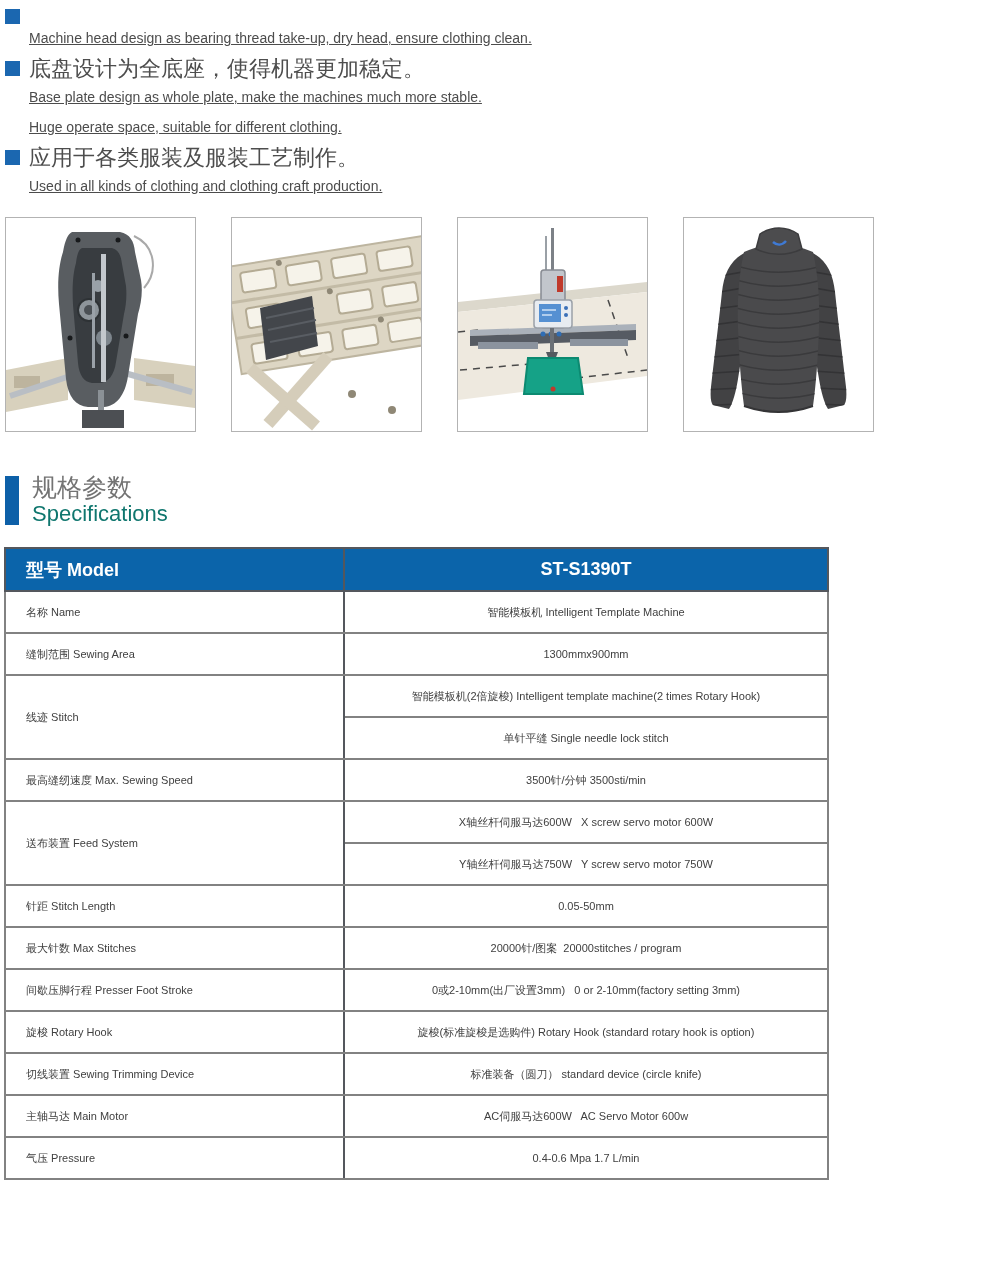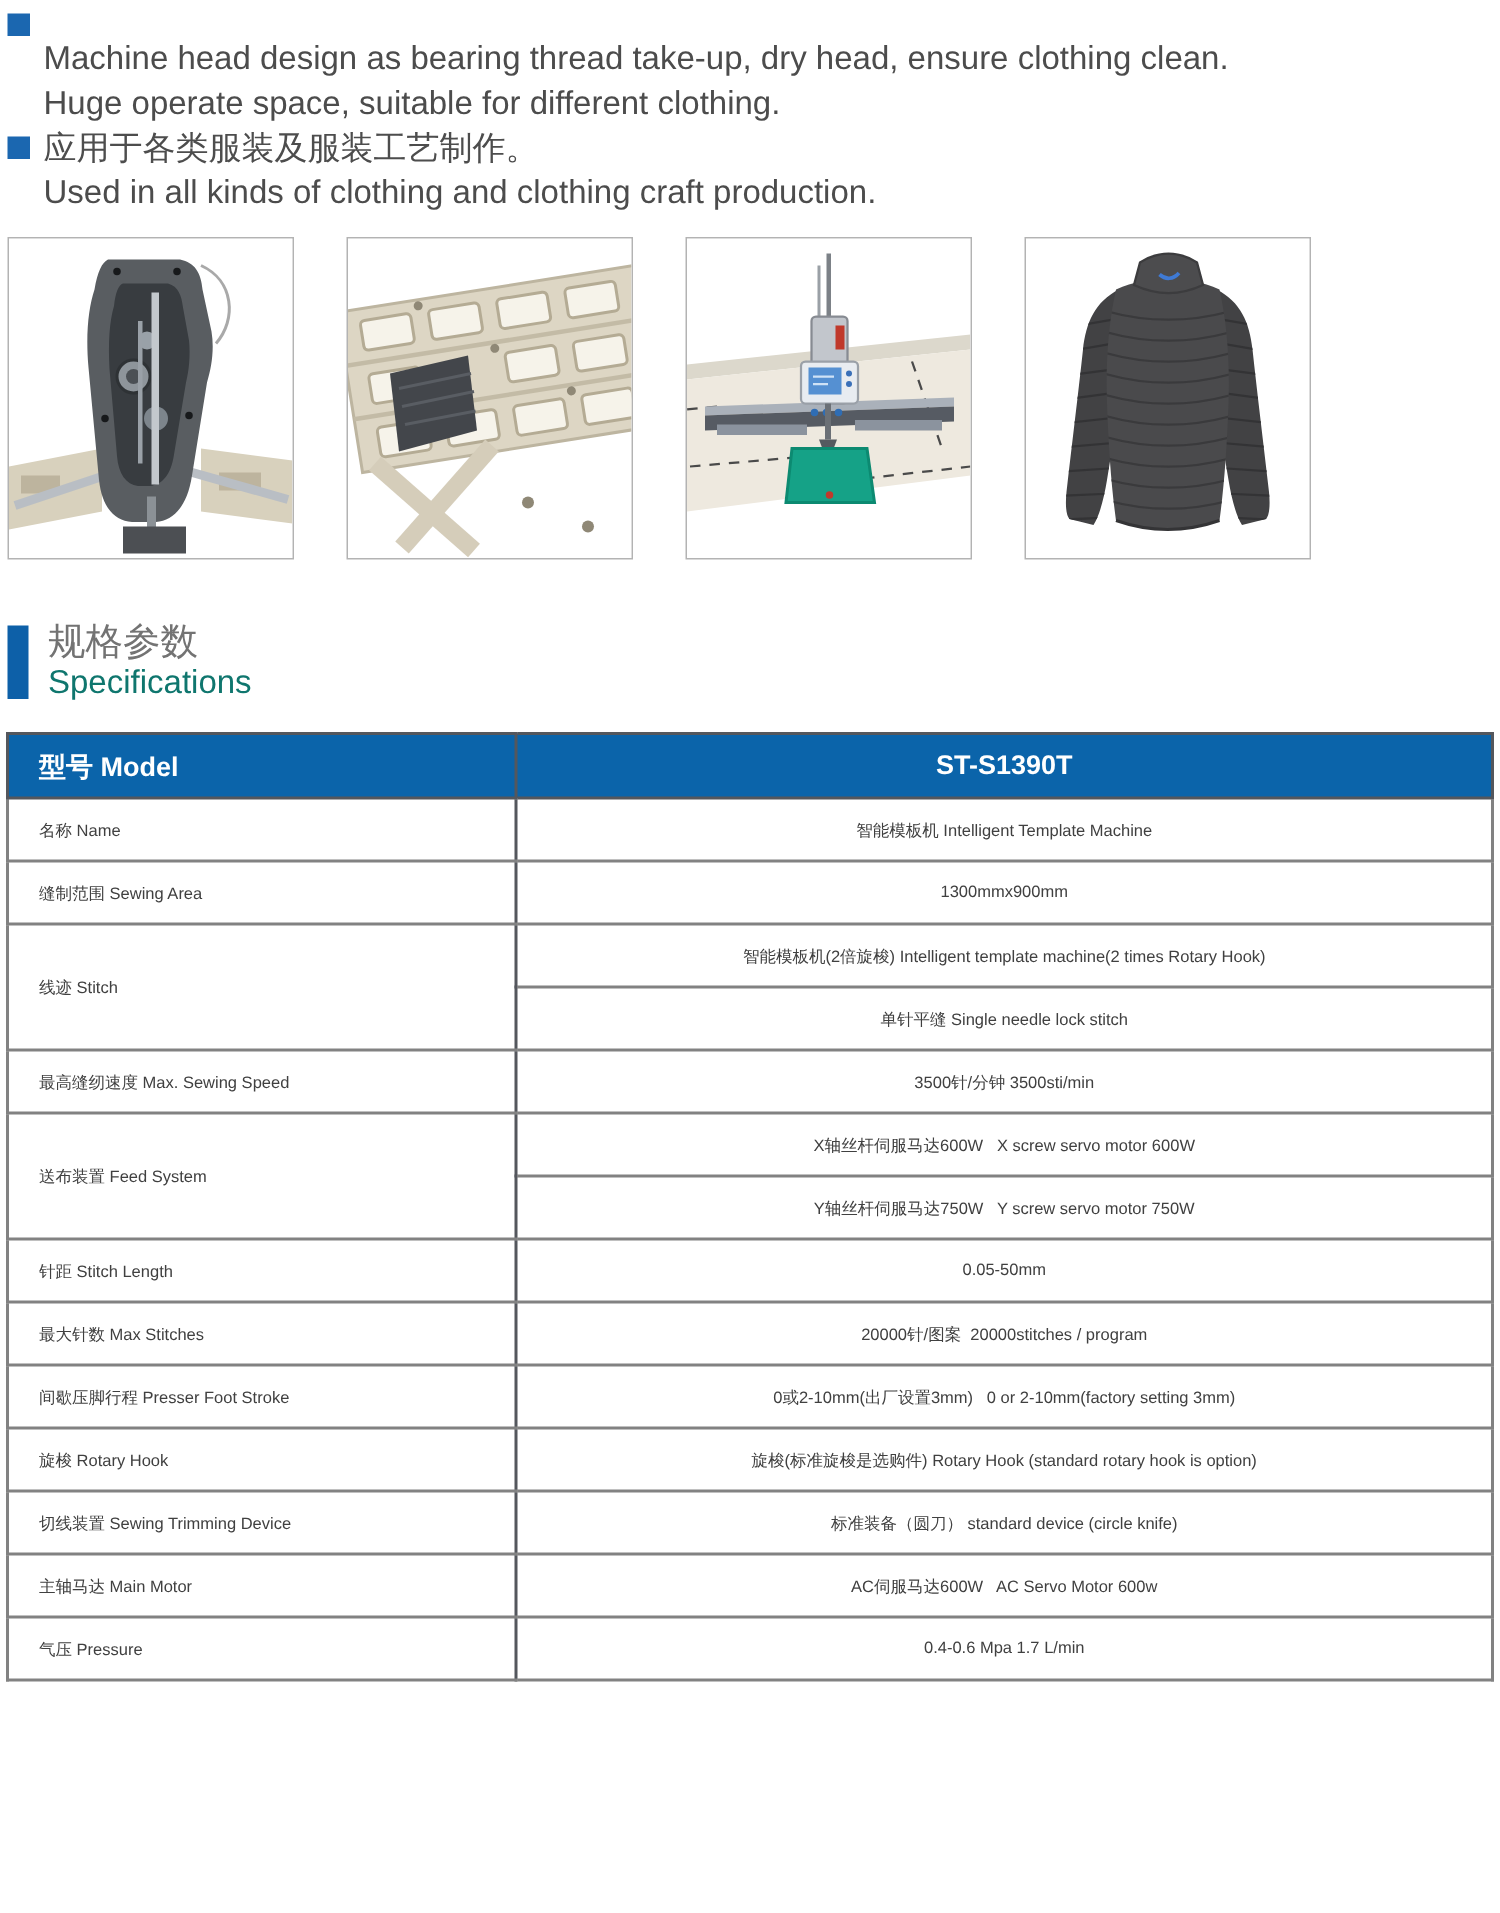--- a/index.html
+++ b/index.html
@@ -9,51 +9,58 @@
     font-family: "Liberation Sans", "DejaVu Sans", sans-serif;
     color: #4a4a4a;
   }
   .page { width: 1000px; height: 1275px; position: relative; background: #fff; }
 
   
   .features { padding: 2px 0 0 5px; }
   .feature { margin-bottom: 1px; }
   .zh-line { display: flex; align-items: flex-start; font-size: 22px; line-height: 29px; color: #4d4d4d; }
   .bullet { flex: 0 0 15px; width: 15px; height: 15px; background: #1b67b0; margin: 7px 9px 0 0; }
-  .en-line { margin-left: 24px; font-size: 22px; line-height: 29px; color: #4c4c4c; }
+  .en-line { margin-left: 24px; font-size: 14px; line-height: 29px; color: #4c4c4c; text-decoration: underline; }
 
   
   .photos { display: flex; gap: 35px; margin: 16px 0 0 5px; }
   .photos figure { width: 191px; height: 215px; border: 1px solid #b3b3b3; background: #fff; overflow: hidden; }
   .photos svg { display: block; }
 
   
   .sec { display: flex; margin: 41px 0 0 5px; height: 53px; }
   .sec-bar { width: 14px; height: 49px; background: #0d60a8; margin: 3px 13px 0 0; }
   .sec-zh { font-size: 25px; line-height: 28px; color: #737373; }
   .sec-en { font-size: 22px; line-height: 26px; color: #0f766e; }
 
   
-  table.spec { border-collapse: collapse; width: 992px; margin: 21px 4px 0 4px; table-layout: fixed; border-radius: 15px; }
+  table.spec { border-collapse: collapse; width: 825px; margin: 21px 4px 0 4px; table-layout: fixed; border-radius: 15px; }
   table.spec td { border: 2px solid #828282; font-size: 11px; color: #404040; }
   table.spec td.label { width: 339px; padding-left: 20px; height: 42px; border-right-color: #54575d; }
   table.spec td.value { text-align: center; white-space: pre-wrap; height: 42px; }
   table.spec tr.head td { background: #0b64aa; color: #ffffff; font-weight: bold; font-size: 18px; height: 43px; border-color: #54575d; }
 </style>
 </head>
 <body>
 
 <div class="page">
 
   <section class="features">
     <div class="feature">
       <div class="zh-line">
         <span class="bullet"></span>
       </div>
       <div class="en-line">Machine head design as bearing thread take-up, dry head, ensure clothing clean.</div>
+    </div>
+    <div class="feature">
+      <div class="zh-line">
+        <span class="bullet"></span>
+        <span>底盘设计为全底座，使得机器更加稳定。</span>
+      </div>
+      <div class="en-line">Base plate design as whole plate, make the machines much more stable.</div>
     </div>
     <div class="feature">
       <div class="en-line">Huge operate space, suitable for different clothing.</div>
     </div>
     <div class="feature">
       <div class="zh-line">
         <span class="bullet"></span>
         <span>应用于各类服装及服装工艺制作。</span>
       </div>
       <div class="en-line">Used in all kinds of clothing and clothing craft production.</div>

